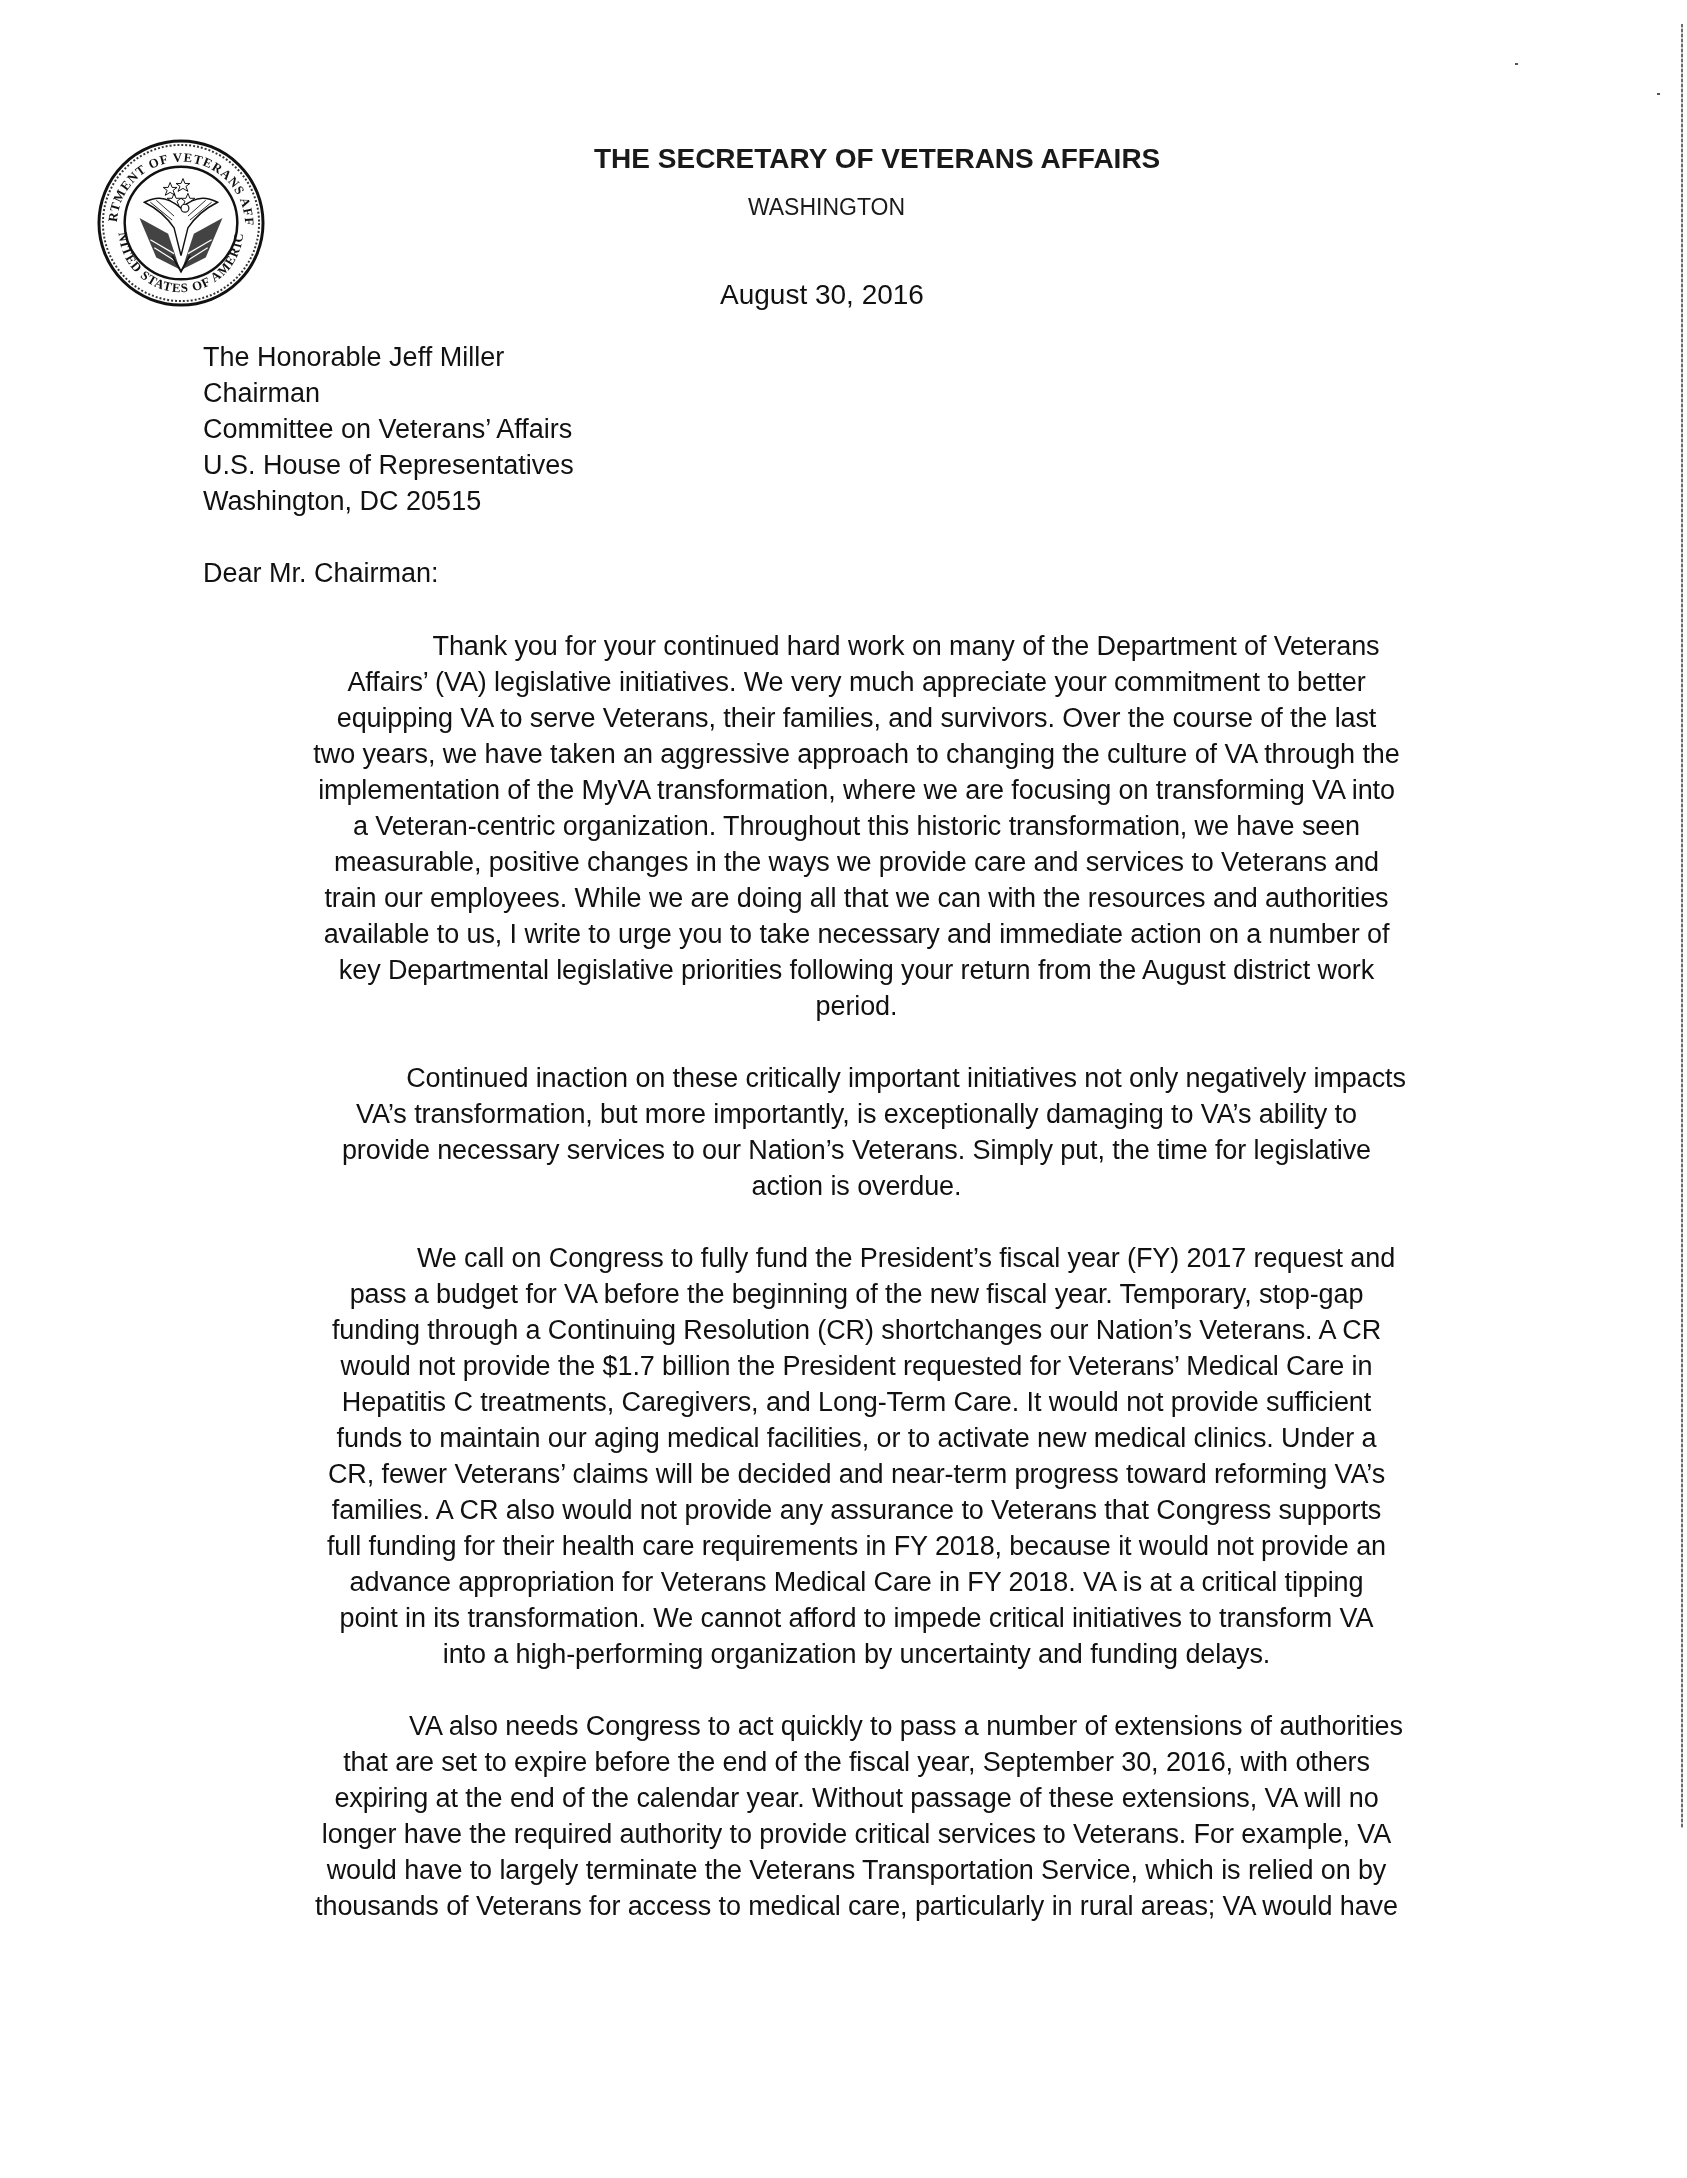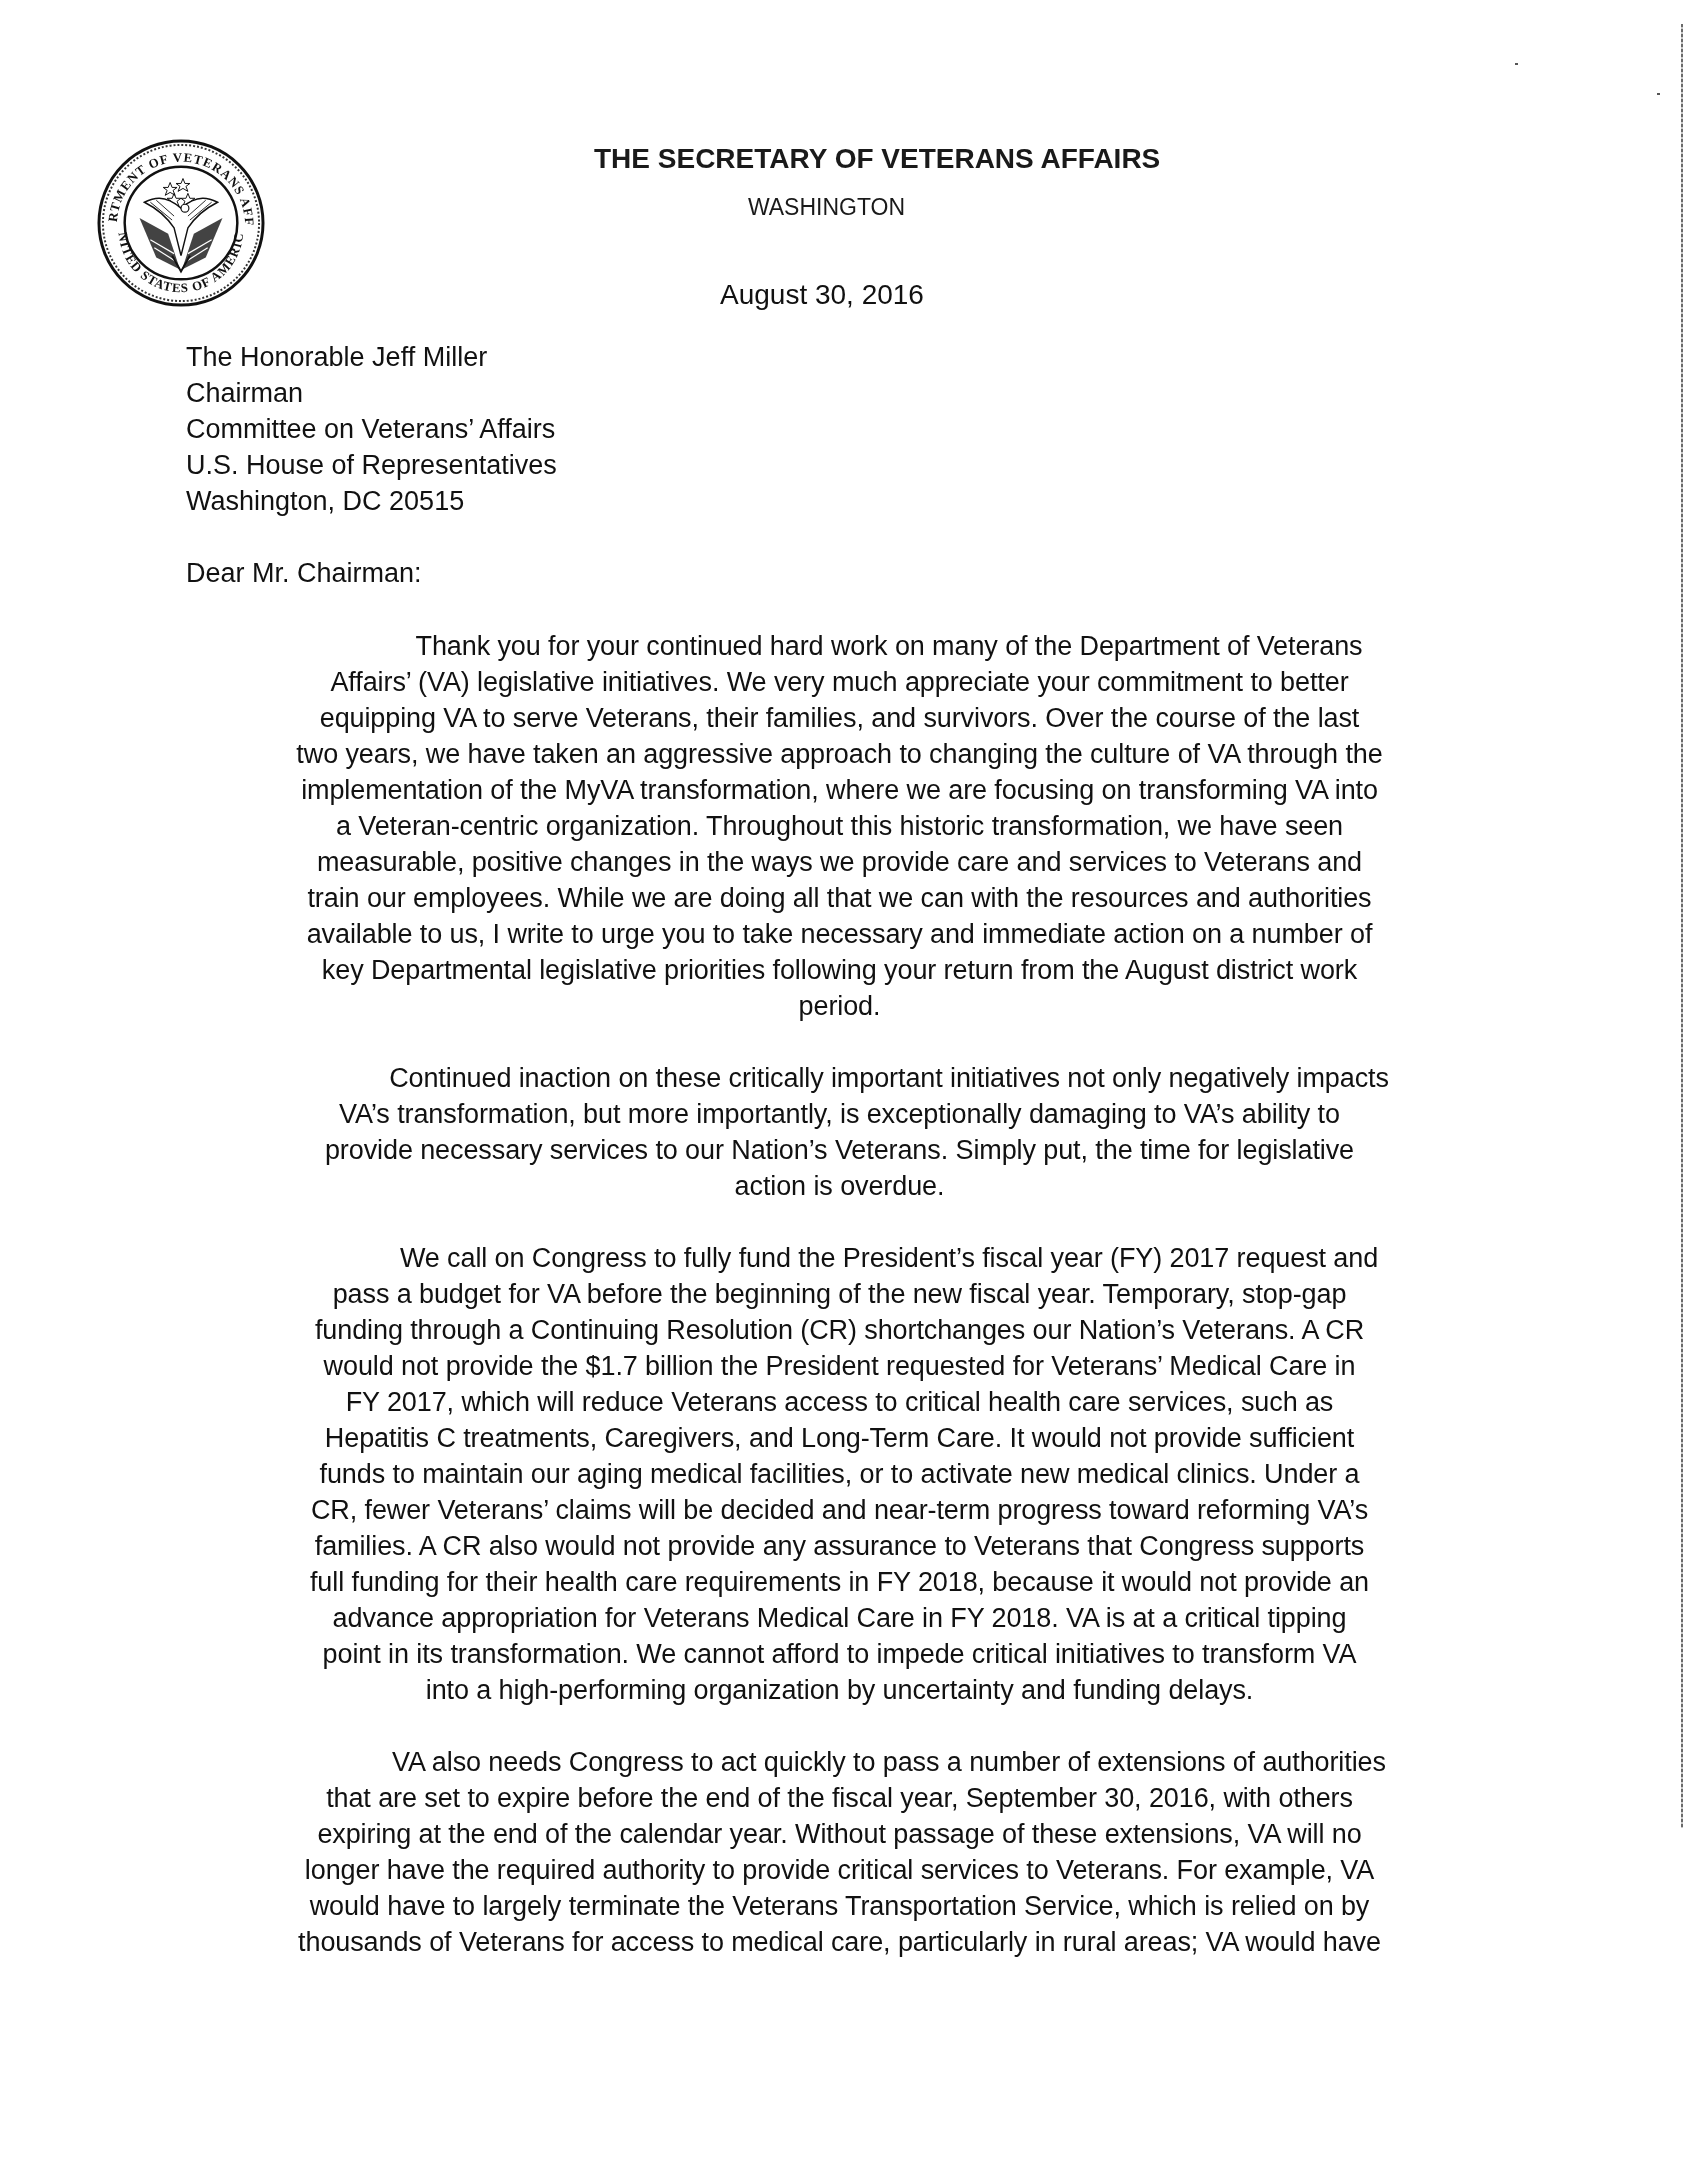--- a/index.html
+++ b/index.html
@@ -15,21 +15,21 @@
   .letterhead-city {
     position: absolute; left: 566px; top: 193px; width: 521px; text-align: center;
     font-family: "Liberation Sans", sans-serif; font-size: 23px; font-weight: normal;
     line-height: 28px; white-space: nowrap; color: #1a1a1a;
   }
   .date {
     position: absolute; left: 720px; top: 277px;
     font-family: "Liberation Sans", sans-serif; font-size: 28px; line-height: 36px; white-space: nowrap;
   }
   .block {
-    position: absolute; left: 186px;
+    position: absolute; left: 203px;
     font-family: "Liberation Sans", sans-serif; font-size: 27px; line-height: 36px; color: #111;
   }
   .line { display: block; white-space: nowrap; height: 36px; }
   .line.indent { padding-left: 99px; }
   .address { top: 339px; }
   .salutation { top: 555px; }
   .body-text { top: 628px; width: 1307px; }
   .para { margin: 0 0 36px 0; text-align: center; }
   .body-text .line { letter-spacing: -0.1px; }
   .scan-line {
@@ -123,21 +123,20 @@
       <span class="line indent">Continued inaction on these critically important initiatives not only negatively impacts</span>
       <span class="line">VA’s transformation, but more importantly, is exceptionally damaging to VA’s ability to</span>
       <span class="line">provide necessary services to our Nation’s Veterans.  Simply put, the time for legislative</span>
       <span class="line">action is overdue.</span>
     </div>
     <div class="para">
       <span class="line indent">We call on Congress to fully fund the President’s fiscal year (FY) 2017 request and</span>
       <span class="line">pass a budget for VA before the beginning of the new fiscal year.  Temporary, stop-gap</span>
       <span class="line">funding through a Continuing Resolution (CR) shortchanges our Nation’s Veterans.  A CR</span>
       <span class="line">would not provide the $1.7 billion the President requested for Veterans’ Medical Care in</span>
-      <span class="line">FY 2017, which will reduce Veterans access to critical health care services, such as</span>
       <span class="line">Hepatitis C treatments, Caregivers, and Long-Term Care.  It would not provide sufficient</span>
       <span class="line">funds to maintain our aging medical facilities, or to activate new medical clinics.  Under a</span>
       <span class="line">CR, fewer Veterans’ claims will be decided and near-term progress toward reforming VA’s</span>
       <span class="line">families.  A CR also would not provide any assurance to Veterans that Congress supports</span>
       <span class="line">full funding for their health care requirements in FY 2018, because it would not provide an</span>
       <span class="line">advance appropriation for Veterans Medical Care in FY 2018.  VA is at a critical tipping</span>
       <span class="line">point in its transformation.  We cannot afford to impede critical initiatives to transform VA</span>
       <span class="line">into a high-performing organization by uncertainty and funding delays.</span>
     </div>
     <div class="para">

